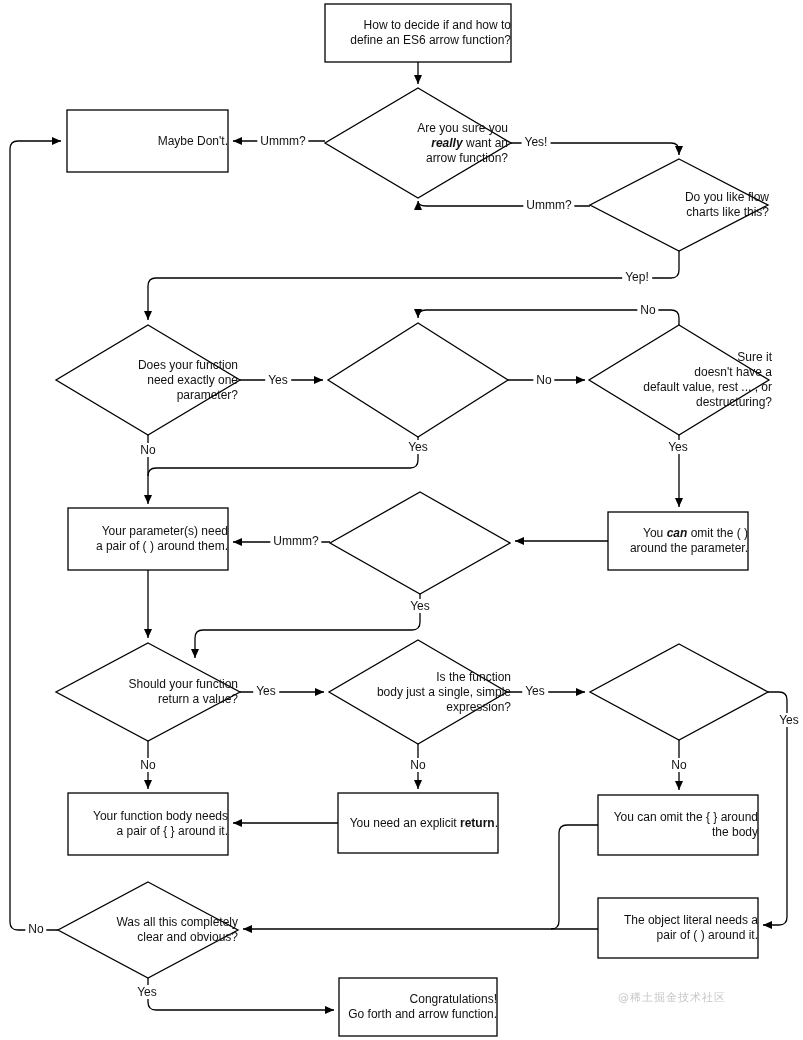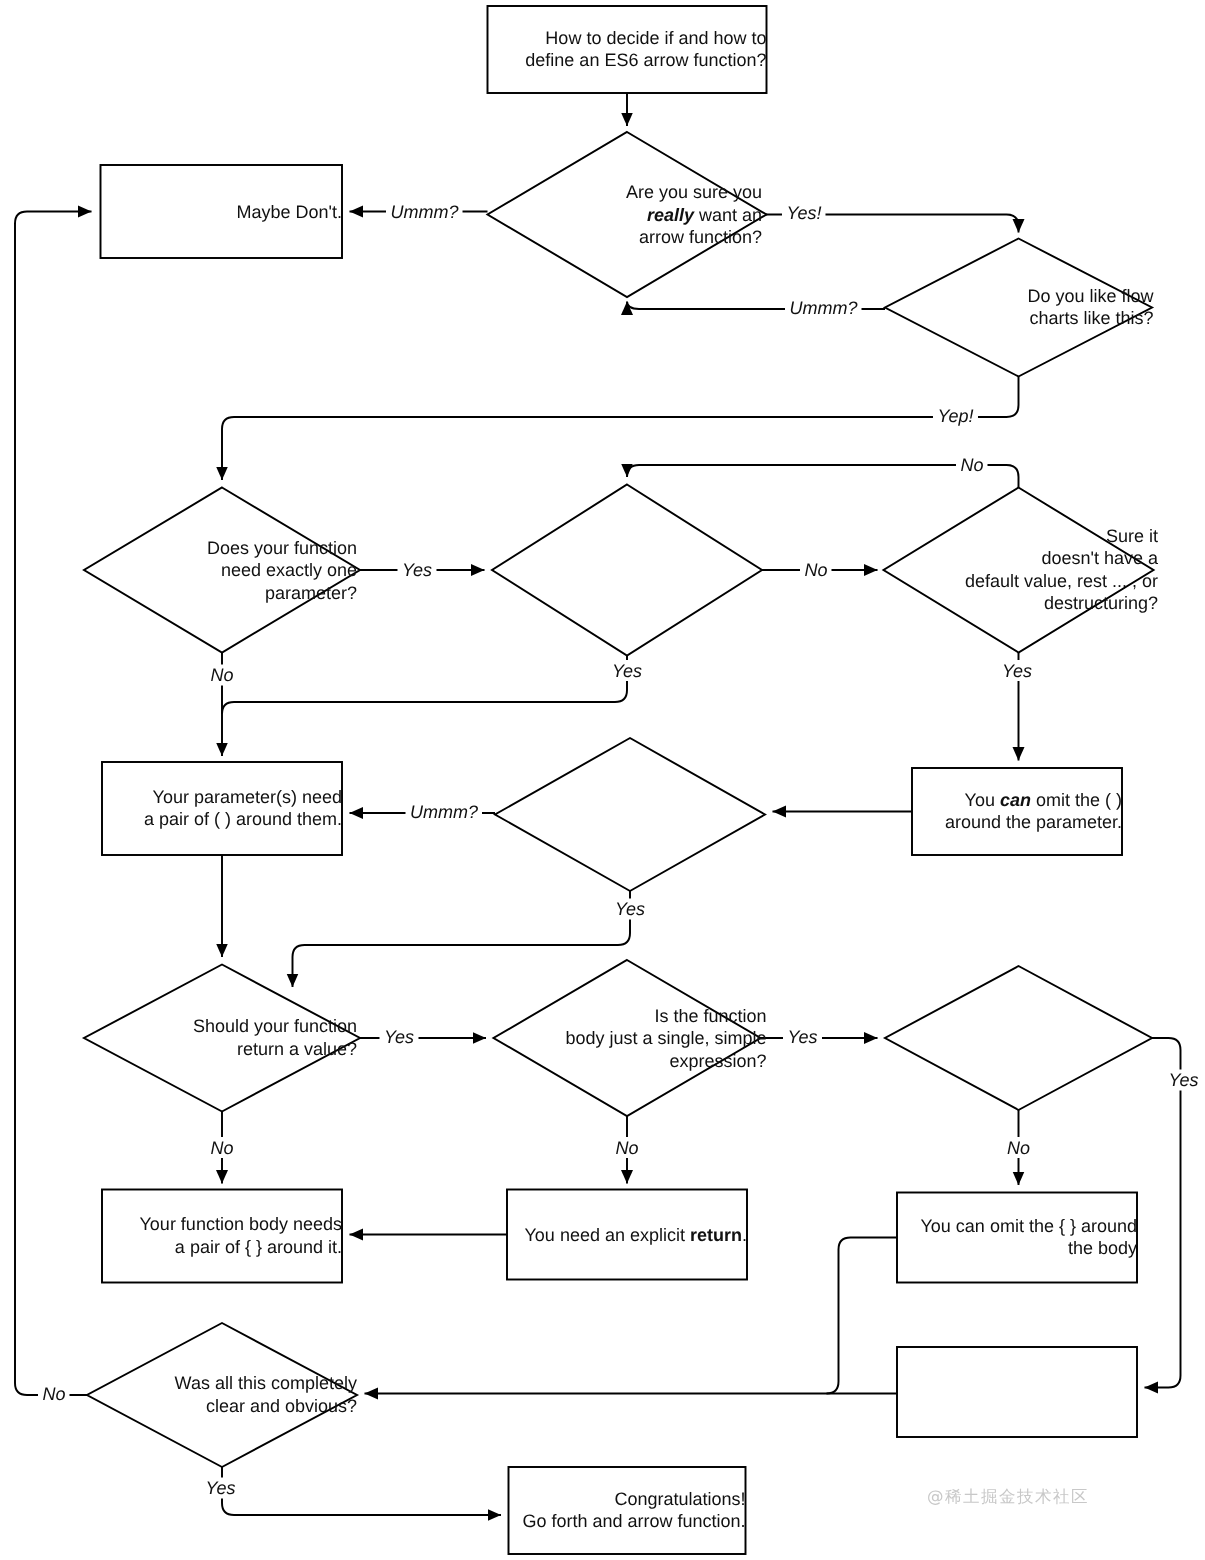--- a/index.html
+++ b/index.html
@@ -3,21 +3,21 @@
 <meta charset="utf-8">
 <style>
   html,body{margin:0;padding:0;background:#fff;}
   #canvas{position:relative;width:803px;height:1040px;background:#fff;overflow:hidden;
           font-family:"Liberation Sans","DejaVu Sans",sans-serif;}
   #wires{position:absolute;left:0;top:0;}
   .node-label{position:absolute;display:flex;flex-direction:column;justify-content:center;
               align-items:flex-end;text-align:center;font-size:12px;line-height:15px;color:#111;}
   .tl{white-space:pre;}
   .edge-label{position:absolute;transform:translate(-50%,-50%);background:#fff;
-              padding:0 3px;font-size:12px;color:#111;white-space:nowrap;font-style:italic;}
+              padding:0 3px;font-size:12px;color:#111;white-space:nowrap;}
   .watermark{position:absolute;left:618px;top:990px;font-size:11px;letter-spacing:1px;
              color:#c8c8c8;font-family:"DejaVu Sans",sans-serif;}
 </style>
 </head>
 <body>
 
 <div id="canvas">
 
   <svg id="wires" width="803" height="1040" viewBox="0 0 803 1040">
     <defs>
@@ -133,20 +133,24 @@
       <div class="tl"><span>You need an explicit </span><span style="font-weight: bold;">return</span><span>.</span></div>
     </div>
   <div class="node-label" style="left:598px;top:795px;width:160px;height:60px">
       <div class="tl"><span>You can omit the { } around</span></div>
       <div class="tl"><span>the body</span></div>
     </div>
   <div class="node-label" style="left:58px;top:885px;width:180px;height:90px">
       <div class="tl"><span>Was all this completely</span></div>
       <div class="tl"><span>clear and obvious?</span></div>
     </div>
+  <div class="node-label" style="left:598px;top:898px;width:160px;height:60px">
+      <div class="tl"><span>The object literal needs a</span></div>
+      <div class="tl"><span>pair of ( ) around it.</span></div>
+    </div>
   <div class="node-label" style="left:339px;top:978px;width:158px;height:58px">
       <div class="tl"><span>Congratulations!</span></div>
       <div class="tl"><span>Go forth and arrow function.</span></div>
     </div>
 
   <div class="edge-label" style="left:283px;top:141px">Ummm?</div>
   <div class="edge-label" style="left:536px;top:142px">Yes!</div>
   <div class="edge-label" style="left:549px;top:205px">Ummm?</div>
   <div class="edge-label" style="left:637px;top:277px">Yep!</div>
   <div class="edge-label" style="left:648px;top:310px">No</div>

